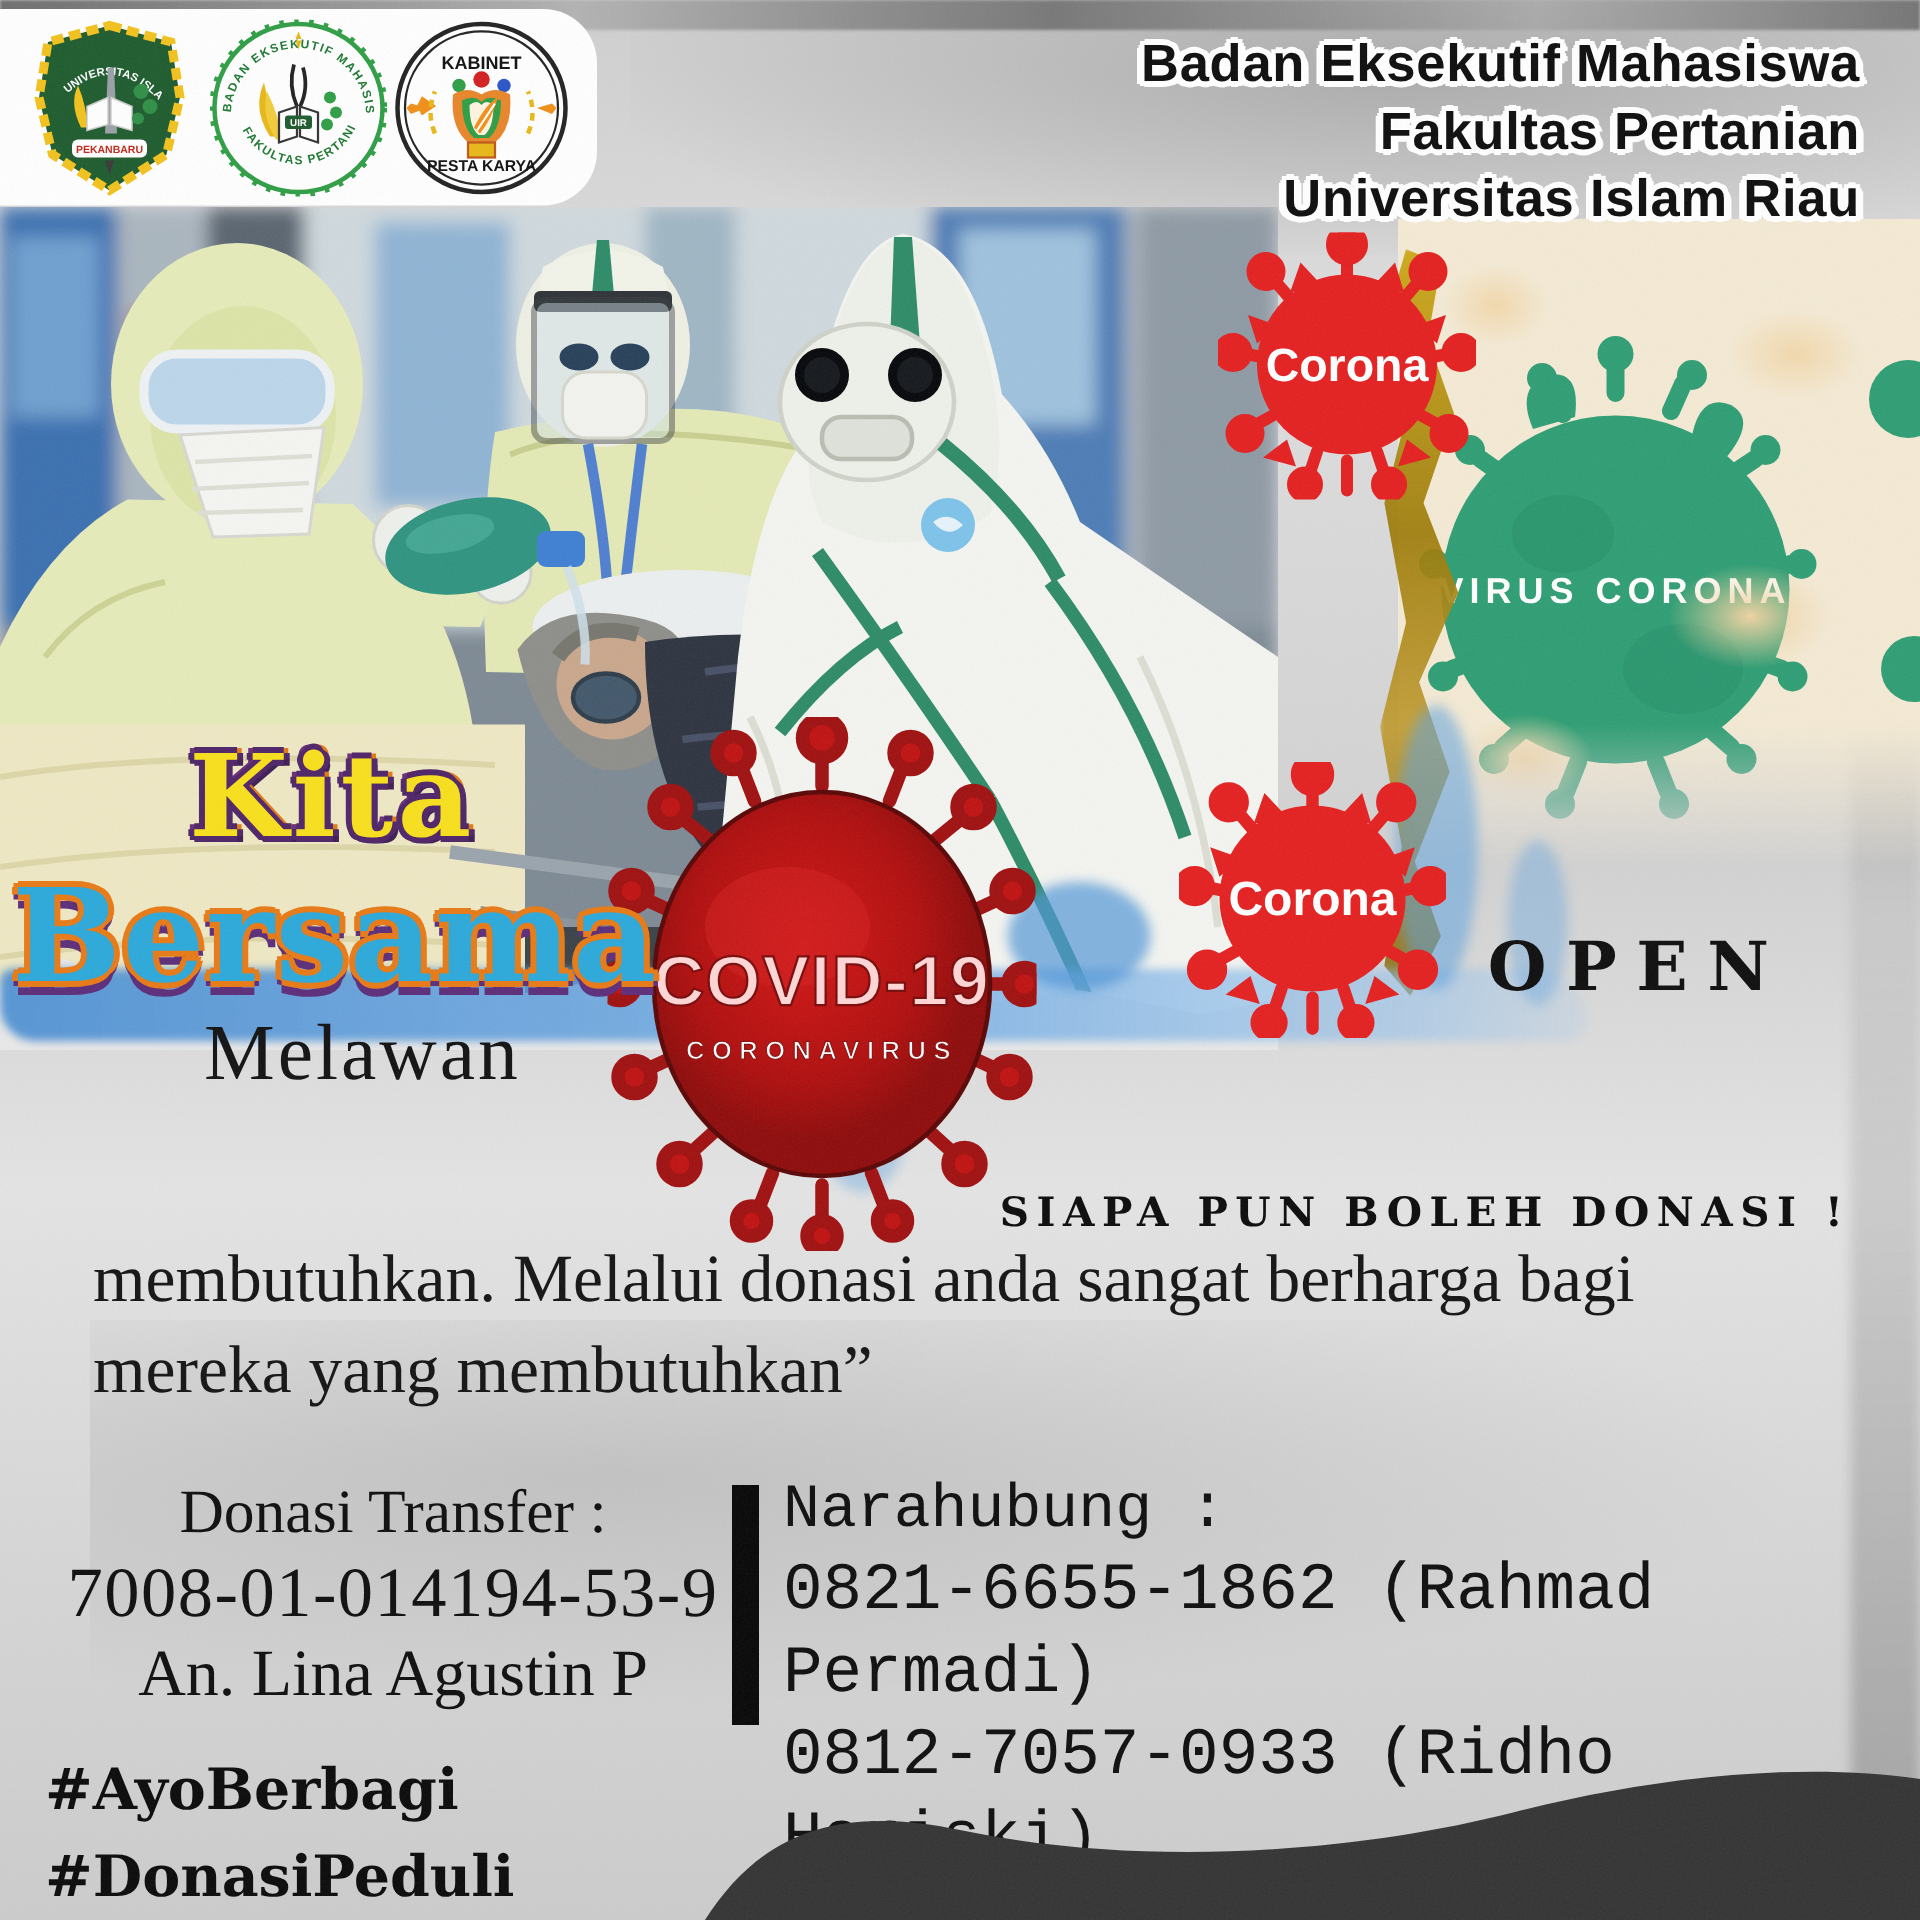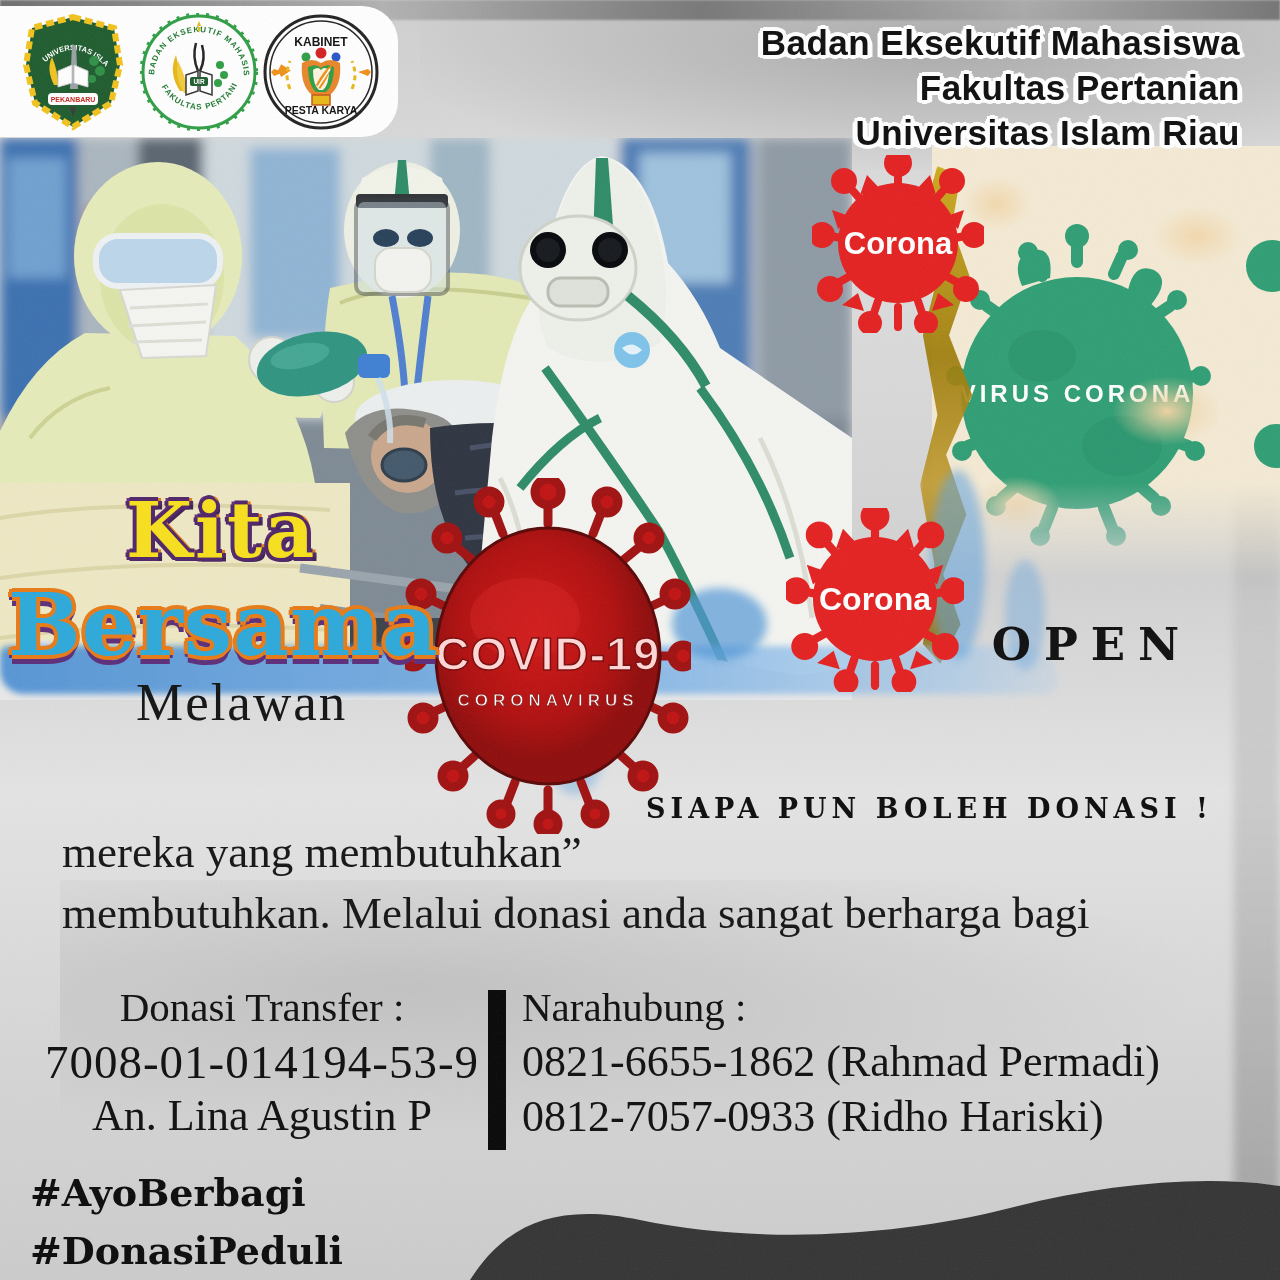--- a/index.html
+++ b/index.html
@@ -27,32 +27,32 @@
         font-family:"DejaVu Serif",serif;font-weight:bold;font-size:86px;letter-spacing:1px;
         color:#2ca9da;
         text-shadow:-4px 0 0 #e87a16,4px 0 0 #e87a16,0 -4px 0 #e87a16,0 4px 0 #e87a16,
                     -3px -3px 0 #e87a16,3px -3px 0 #e87a16,-3px 3px 0 #5c2d7a,3px 3px 0 #5c2d7a,
                     0 9px 0 #5c2d7a;}
   .melawan{position:absolute;left:136px;top:672px;
         font-family:"Liberation Serif",serif;font-size:53px;color:#121212;letter-spacing:2px;}
   .open{position:absolute;left:948px;top:618px;width:288px;text-align:center;
         font-family:"DejaVu Serif",serif;font-weight:bold;font-size:45px;letter-spacing:13px;color:#0e0e0e;}
   .donasi-box{position:absolute;left:727px;top:681px;width:497px;height:107px;background:#050505;border-radius:42px;}
-  .siapa{position:absolute;left:646px;top:793px;width:608px;text-align:left;
+  .siapa{position:absolute;left:646px;top:793px;width:608px;text-align:center;
         font-family:"DejaVu Serif",serif;font-weight:bold;font-size:27px;letter-spacing:5px;color:#0b0b0b;}
   .quote{position:absolute;left:62px;top:822px;width:1140px;
         font-family:"Liberation Serif",serif;font-size:45px;line-height:61px;color:#141414;}
   .transfer{position:absolute;left:34px;top:980px;width:456px;text-align:center;
         font-family:"Liberation Serif",serif;color:#0e0e0e;}
   .transfer .h{font-size:41px;line-height:54px;}
   .transfer .acc{font-size:47px;line-height:56px;letter-spacing:1px;}
   .transfer .hold{font-size:44px;line-height:52px;}
   .vdivider{position:absolute;left:488px;top:990px;width:18px;height:160px;background:#070707;}
   .contact{position:absolute;left:522px;top:980px;width:740px;text-align:left;
-        font-family:Liberation Serif, serif;color:#0e0e0e;}
+        font-family:Liberation Mono, monospace;color:#0e0e0e;}
   .contact .h{font-size:41px;line-height:54px;}
   .contact .ln{font-size:44px;line-height:55px;}
   .hashtags{position:absolute;left:30px;top:1164px;
         font-family:"DejaVu Serif",serif;font-weight:bold;font-size:38px;line-height:58px;color:#0a0a0a;}
   .beige{position:absolute;left:932px;top:146px;width:348px;height:432px;background:#f4ead4;
          -webkit-mask-image:linear-gradient(180deg,#000 78%,transparent 100%);
          mask-image:linear-gradient(180deg,#000 78%,transparent 100%);overflow:hidden;}
   .gold{position:absolute;left:920px;top:166px;width:58px;height:498px;
         background:linear-gradient(180deg,#caa40e,#9c7a06 38%,#c09a2e 64%,#8a6c10 100%);
         clip-path:polygon(30% 0,70% 2%,55% 12%,85% 22%,50% 34%,90% 46%,45% 58%,80% 70%,40% 82%,70% 92%,35% 100%,5% 96%,25% 80%,0 64%,30% 50%,5% 34%,35% 20%,10% 8%);
@@ -352,22 +352,22 @@
   </svg>
 
   <div class="kita">Kita</div>
   <div class="bersama">Bersama</div>
   <div class="melawan">Melawan</div>
 
   <div class="open">OPEN</div>
   <div class="siapa">SIAPA PUN BOLEH DONASI !</div>
 
   <div class="quote">
+    <div>membutuhkan. Melalui donasi anda sangat berharga bagi</div>
     <div>mereka yang membutuhkan”</div>
-    <div>membutuhkan. Melalui donasi anda sangat berharga bagi</div>
   </div>
 
   <div class="transfer">
     <div class="h">Donasi Transfer :</div>
     <div class="acc">7008-01-014194-53-9</div>
     <div class="hold">An. Lina Agustin P</div>
   </div>
 
   <div class="vdivider"></div>
 

